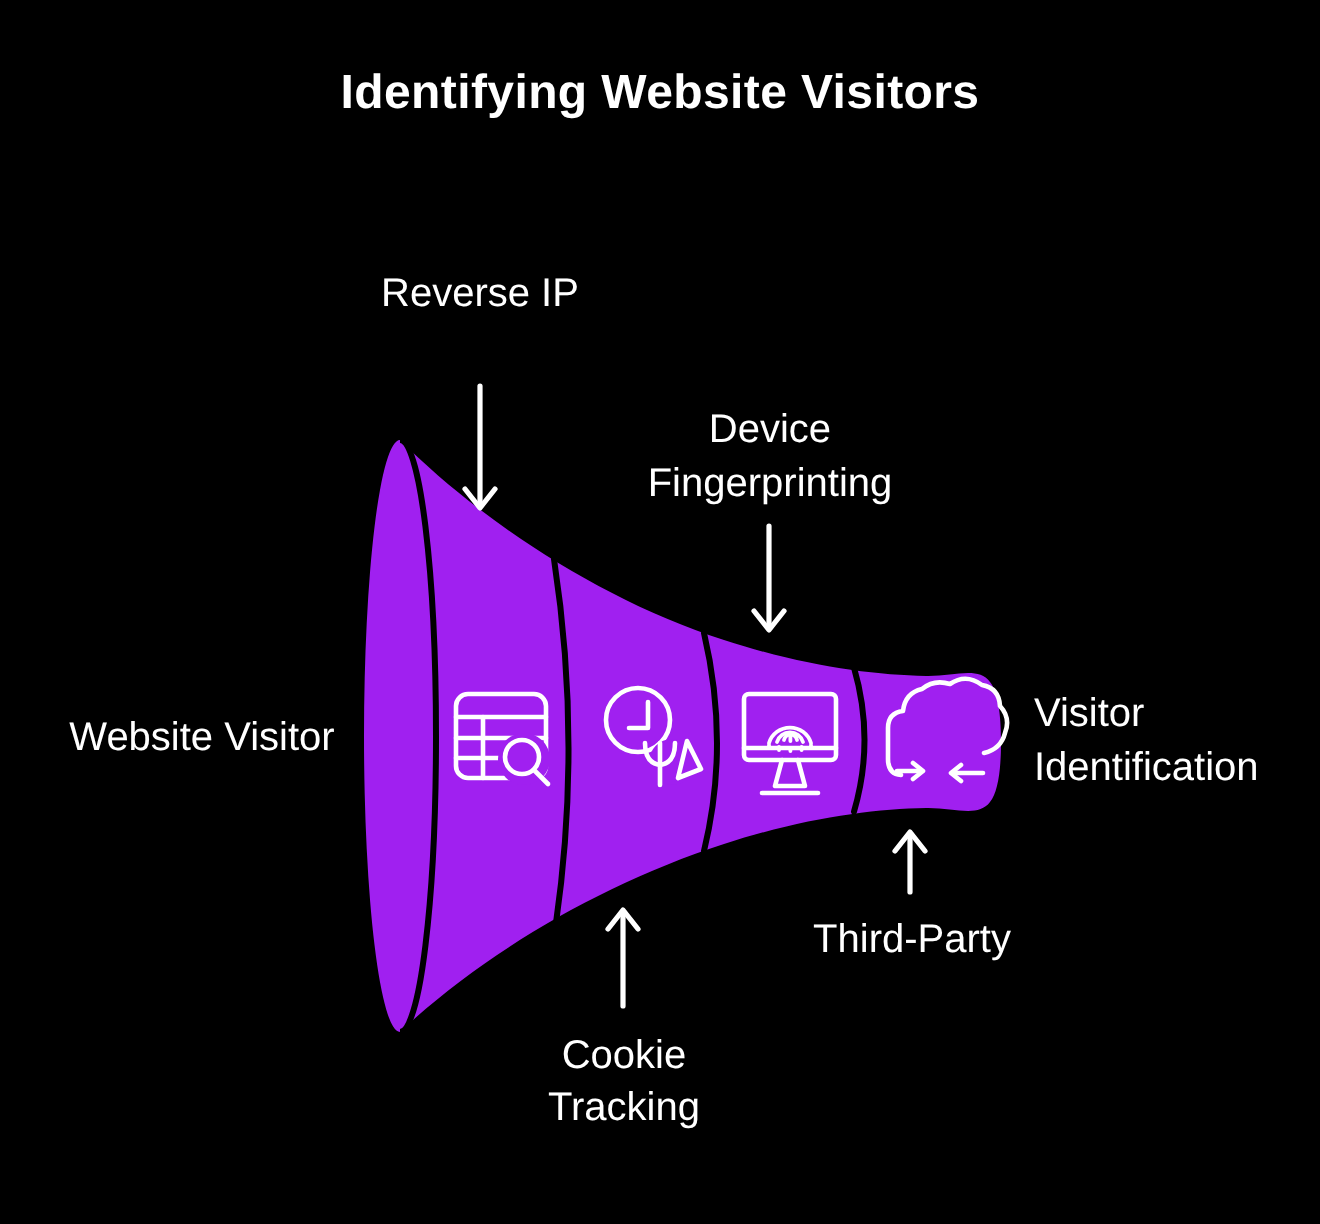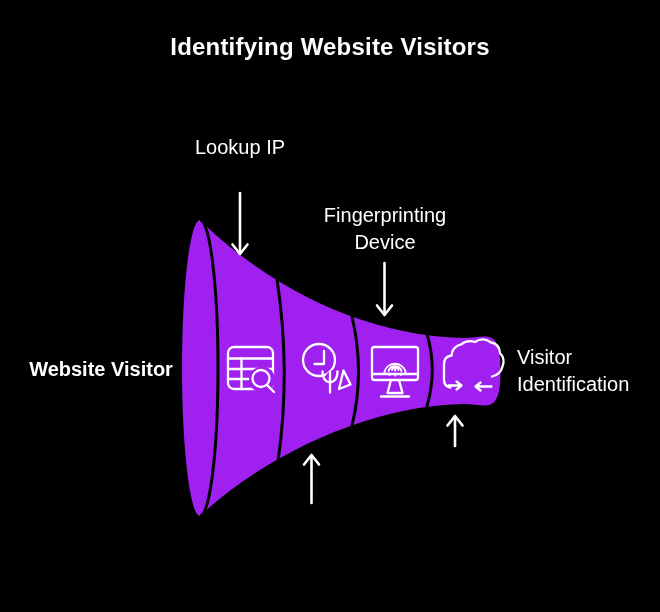--- a/index.html
+++ b/index.html
@@ -20,21 +20,21 @@
   .title{
     position:absolute;top:33px;left:0;width:660px;text-align:center;
     font-size:24px;font-weight:bold;line-height:28px;letter-spacing:.2px;
   }
   .label{position:absolute;font-size:20px;line-height:27px;text-align:center;}
   .label span{display:block;}
   .lbl-reverse-ip{left:150px;top:134px;width:180px;}
   .lbl-device{left:275px;top:202px;width:220px;}
   .lbl-cookie{left:222px;top:515px;width:180px;line-height:26px;}
   .lbl-thirdparty{left:366px;top:457px;width:180px;line-height:26px;}
-  .lbl-visitor{left:11px;top:356px;width:180px;font-weight:bold;}
+  .lbl-visitor{left:11px;top:356px;width:180px;}
   .lbl-identification{left:517px;top:344px;width:150px;text-align:left;}
 
   .funnel-fill{fill:var(--funnel);stroke:none;}
   .edge{fill:none;stroke:var(--divider);stroke-width:3;}
   .divider{fill:none;stroke:var(--divider);stroke-width:3;stroke-linecap:round;}
   .icon{fill:none;stroke:var(--icon-stroke);stroke-width:2.3;stroke-linecap:round;stroke-linejoin:round;}
   .icon-thin{fill:none;stroke:var(--icon-stroke);stroke-width:1.9;stroke-linecap:round;stroke-linejoin:round;}
   .knockout{fill:var(--funnel);stroke:none;}
   .callout{fill:none;stroke:var(--text);stroke-width:2.6;stroke-linecap:round;stroke-linejoin:round;}
 </style>
@@ -123,30 +123,35 @@
       <path class="icon" d="M448.5 385.5 H459"></path>
       <path class="icon" d="M456.5 381.5 L461.5 385.5 L456.5 389.5"></path>
       <path class="icon" d="M491.5 386.5 H478"></path>
       <path class="icon" d="M480.5 382.5 L475.5 386.5 L480.5 390.5"></path>
     </g>
   </svg>
 
   <div class="title">Identifying Website Visitors</div>
 
   <div class="label lbl-reverse-ip">
-    <span>Lookup IP</span>
+    <span>Reverse IP</span>
   </div>
 
   <div class="label lbl-device">
+    <span>Device</span>
     <span>Fingerprinting</span>
-    <span>Device</span>
   </div>
 
+  <div class="label lbl-cookie">
+    <span>Cookie</span>
+    <span>Tracking</span>
+  </div>
 
   <div class="label lbl-thirdparty">
+    <span>Third-Party</span>
   </div>
 
   <div class="label lbl-visitor">Website Visitor</div>
 
   <div class="label lbl-identification">
     <span>Visitor</span>
     <span>Identification</span>
   </div>
 
 </div>

